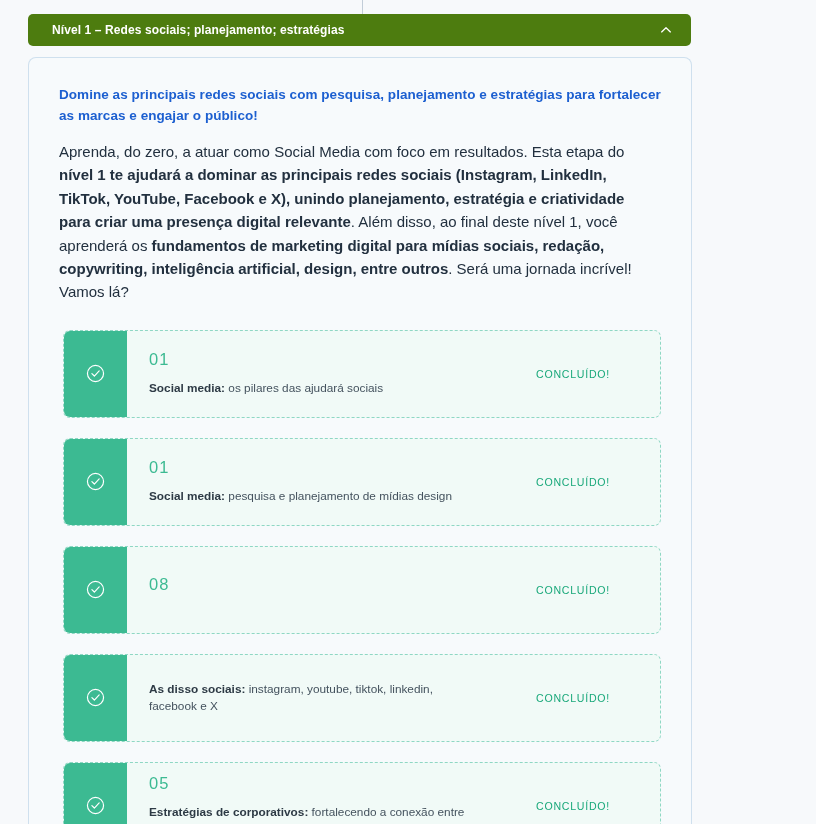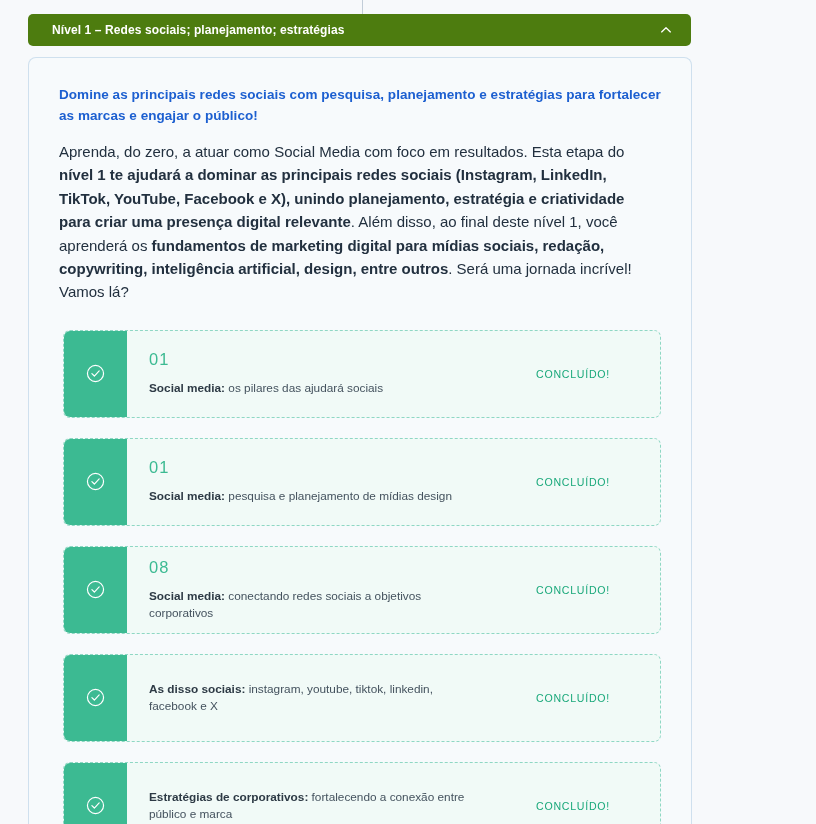--- a/index.html
+++ b/index.html
@@ -230,21 +230,20 @@
             <span>
               <svg class="check-circle-icon" viewBox="0 0 24 24" width="21" height="21" aria-hidden="true">
   <circle cx="12" cy="12" r="9.2" fill="none" stroke="#ffffff" stroke-width="1.35"></circle>
   <path d="M7.9 12.2 L10.7 14.9 L16.2 9.1" fill="none" stroke="#ffffff" stroke-width="1.35" stroke-linecap="round" stroke-linejoin="round"></path>
 </svg>
             </span>
           </div>
           <div class="body">
             <div class="texts">
               <div class="num">08</div>
-              <div class="desc"><b>Social media:</b><span> conectando redes sociais a objetivos corporativos</span></div>
             </div>
             <div class="badge">CONCLUÍDO!</div>
           </div>
         </div>
         <div class="lesson-card">
           <div class="status-block">
             <span>
               <svg class="check-circle-icon" viewBox="0 0 24 24" width="21" height="21" aria-hidden="true">
   <circle cx="12" cy="12" r="9.2" fill="none" stroke="#ffffff" stroke-width="1.35"></circle>
   <path d="M7.9 12.2 L10.7 14.9 L16.2 9.1" fill="none" stroke="#ffffff" stroke-width="1.35" stroke-linecap="round" stroke-linejoin="round"></path>
@@ -262,20 +261,21 @@
           <div class="status-block">
             <span>
               <svg class="check-circle-icon" viewBox="0 0 24 24" width="21" height="21" aria-hidden="true">
   <circle cx="12" cy="12" r="9.2" fill="none" stroke="#ffffff" stroke-width="1.35"></circle>
   <path d="M7.9 12.2 L10.7 14.9 L16.2 9.1" fill="none" stroke="#ffffff" stroke-width="1.35" stroke-linecap="round" stroke-linejoin="round"></path>
 </svg>
             </span>
           </div>
           <div class="body">
             <div class="texts">
+              <div class="num">05</div>
               <div class="desc"><b>Estratégias de corporativos:</b><span> fortalecendo a conexão entre público e marca</span></div>
             </div>
             <div class="badge">CONCLUÍDO!</div>
           </div>
         </div>
         <div class="lesson-card">
           <div class="status-block"></div>
           <div class="body">
             <div class="texts">
               <div class="desc"><b></b><span></span></div>

